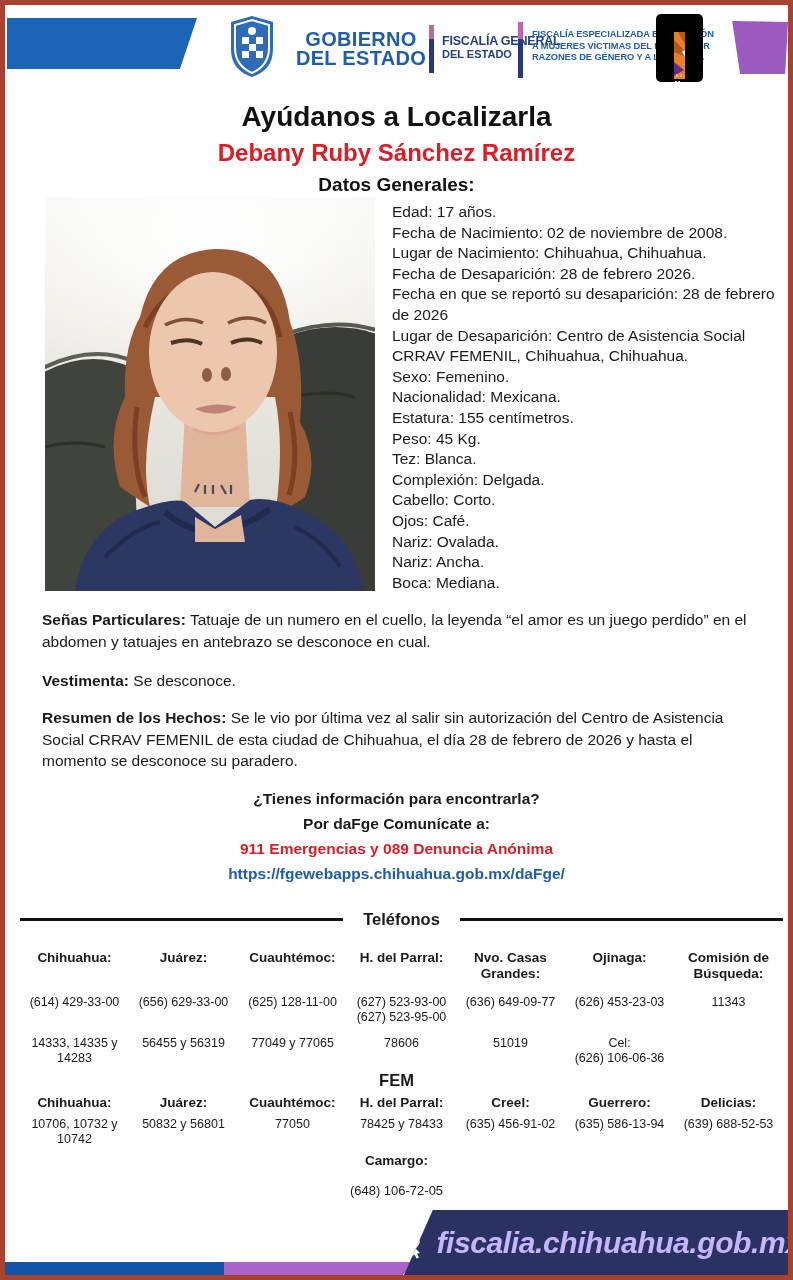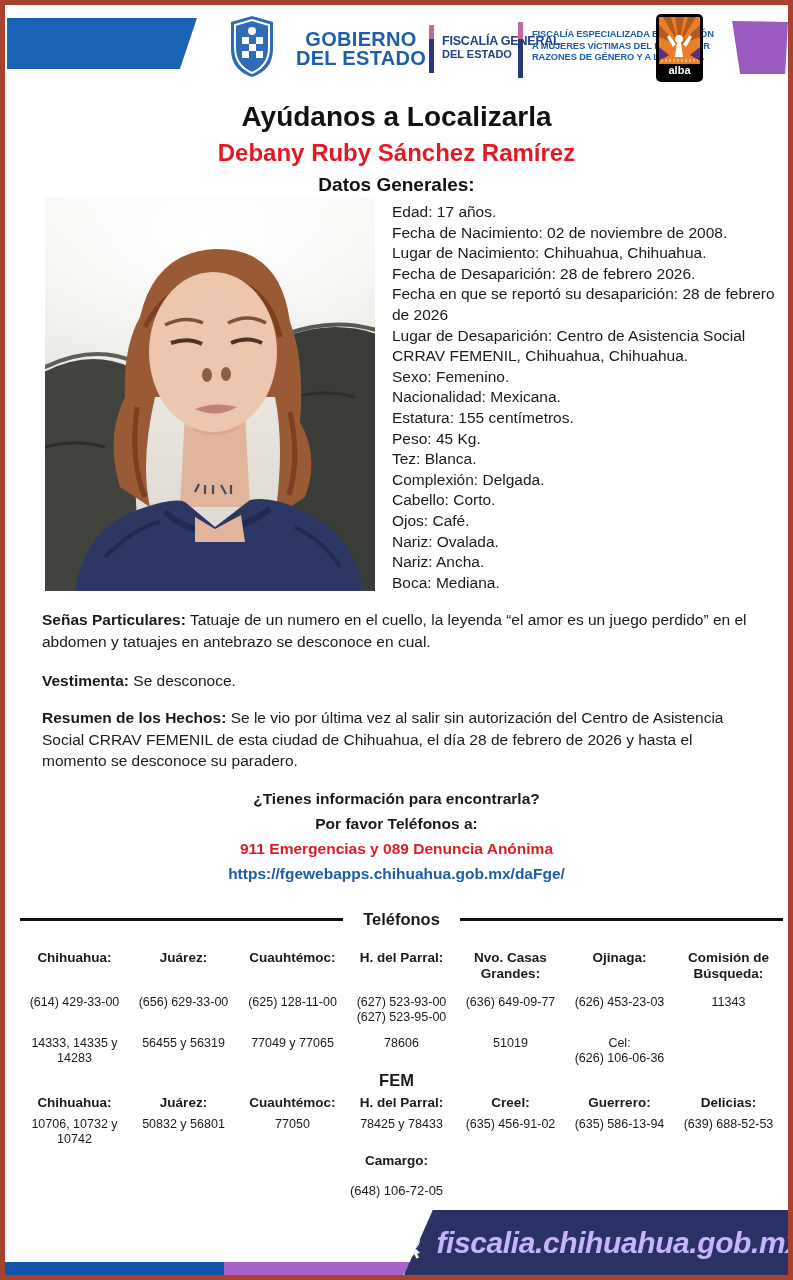--- a/index.html
+++ b/index.html
@@ -23,21 +23,21 @@
   .shield{left:223px;top:10px;width:48px;height:63px;}
   .gob-text{left:281px;top:25px;width:150px;text-align:center;
     color:#1d5dac;font-weight:700;font-size:20px;line-height:19px;letter-spacing:.3px;}
   .hdr-divider{width:5px;}
   .div1{left:424px;top:20px;height:48px;background:linear-gradient(#c2679f 0 30%,#27397a 30% 100%);}
   .div2{left:513px;top:17px;height:56px;background:linear-gradient(#c2679f 0 30%,#27397a 30% 100%);}
   .fge-text{left:437px;top:30px;color:#21427f;font-weight:800;line-height:13px;}
   .fge-text .l1{font-size:12.5px;letter-spacing:-.2px;}
   .fge-text .l2{font-size:11px;}
   .fem-text{left:527px;top:24px;color:#1d5dac;font-weight:800;font-size:9.3px;line-height:11.5px;letter-spacing:-.1px;}
-  .alba{left:651px;top:9px;width:47px;height:68px;background:#000;border-radius:5px;padding:3px;box-sizing:border-box;}
+  .alba{left:651px;top:9px;width:47px;height:68px;background:#000;border-radius:5px;padding:18px;box-sizing:border-box;}
   .alba-inner{position:relative;width:100%;height:47px;background:#e97f26;overflow:hidden;}
   .alba-band{height:13px;display:flex;align-items:center;justify-content:center;
     color:#fff;font-weight:800;font-size:11px;line-height:11px;}
   .alba-dots{position:absolute;left:2px;right:2px;bottom:2px;height:3px;
     background:repeating-linear-gradient(90deg,#f6b25e 0 2px,#00000000 2px 4px);}
 
   
   .title-help{left:0;right:0;top:96px;text-align:center;font-size:28px;font-weight:800;color:#111;}
   .title-name{left:0;right:0;top:134px;text-align:center;font-size:24px;font-weight:800;color:#e01b24;}
   .title-datos{left:0;right:0;top:169px;text-align:center;font-size:19px;font-weight:800;color:#111;}
@@ -245,21 +245,21 @@
     <b>Vestimenta:</b>
     <span>Se desconoce.</span>
   </div>
   <div class="abs para p-resumen">
     <b>Resumen de los Hechos:</b>
     <span>Se le vio por última vez al salir sin autorización del Centro de Asistencia Social CRRAV FEMENIL de esta ciudad de Chihuahua, el día 28 de febrero de 2026 y hasta el momento se desconoce su paradero.</span>
   </div>
 
   <div class="abs contact">
     <div>¿Tienes información para encontrarla?</div>
-    <div>Por favor Teléfonos a:</div>
+    <div>Por daFge Comunícate a:</div>
     <div class="red">911 Emergencias y 089 Denuncia Anónima</div>
     <div class="blue">https://fgewebapps.chihuahua.gob.mx/daFge/</div>
   </div>
 
   <div class="abs tel-title">
     <div class="rule"></div>
     <div class="txt">Teléfonos</div>
     <div class="rule"></div>
   </div>
 

